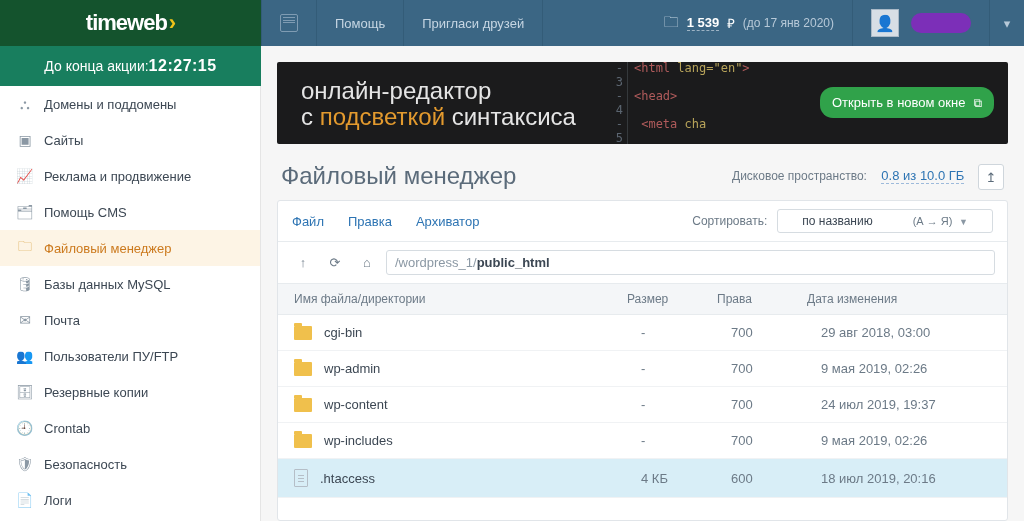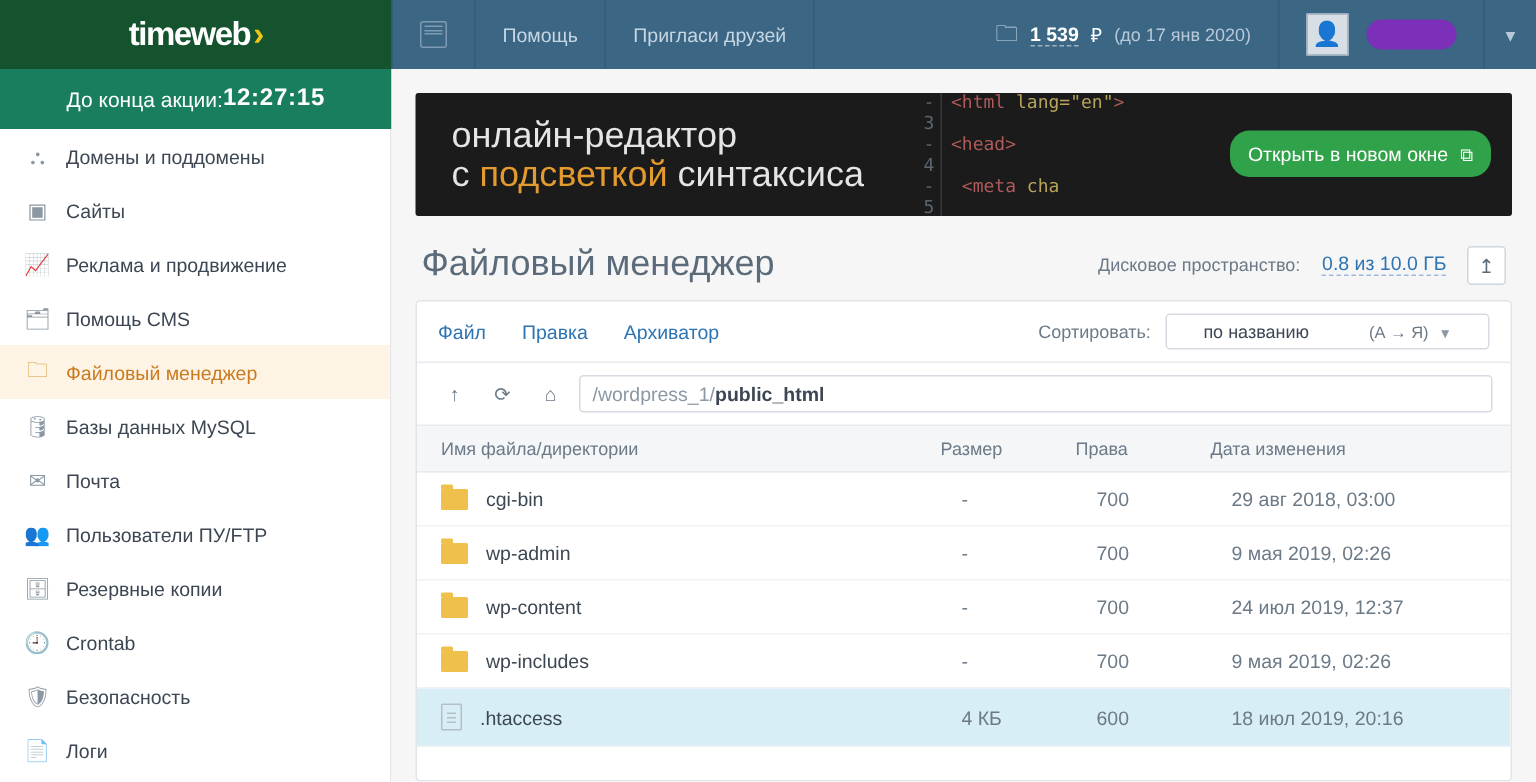--- a/index.html
+++ b/index.html
@@ -288,21 +288,21 @@
             <div class="cell-perm">700</div>
             <div class="cell-date">9 мая 2019, 02:26</div>
           </div>
           <div class="row">
             <div class="cell-name">
               <span class="folder-ico"></span>
               <span>wp-content</span>
             </div>
             <div class="cell-size">-</div>
             <div class="cell-perm">700</div>
-            <div class="cell-date">24 июл 2019, 12:37</div>
+            <div class="cell-date">24 июл 2019, 19:37</div>
           </div>
           <div class="row">
             <div class="cell-name">
               <span class="folder-ico"></span>
               <span>wp-includes</span>
             </div>
             <div class="cell-size">-</div>
             <div class="cell-perm">700</div>
             <div class="cell-date">9 мая 2019, 02:26</div>
           </div>

